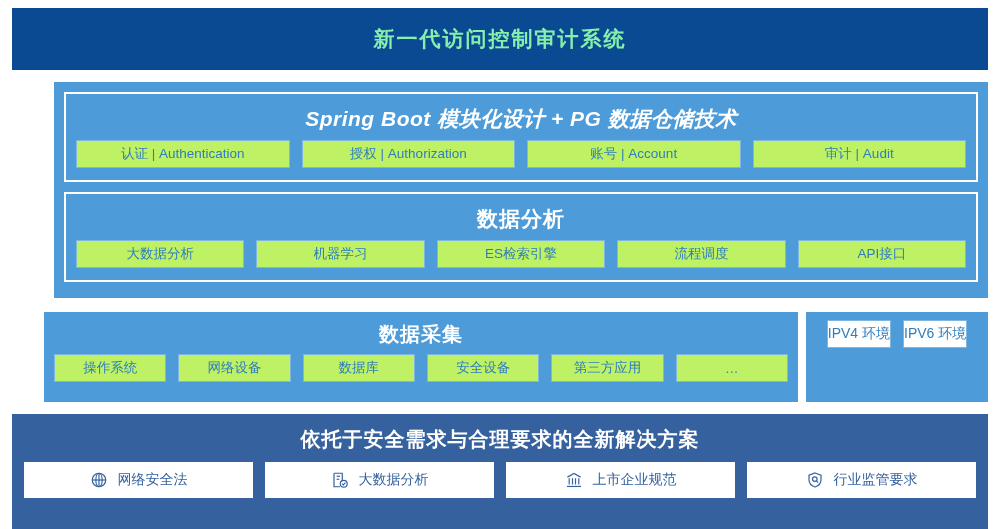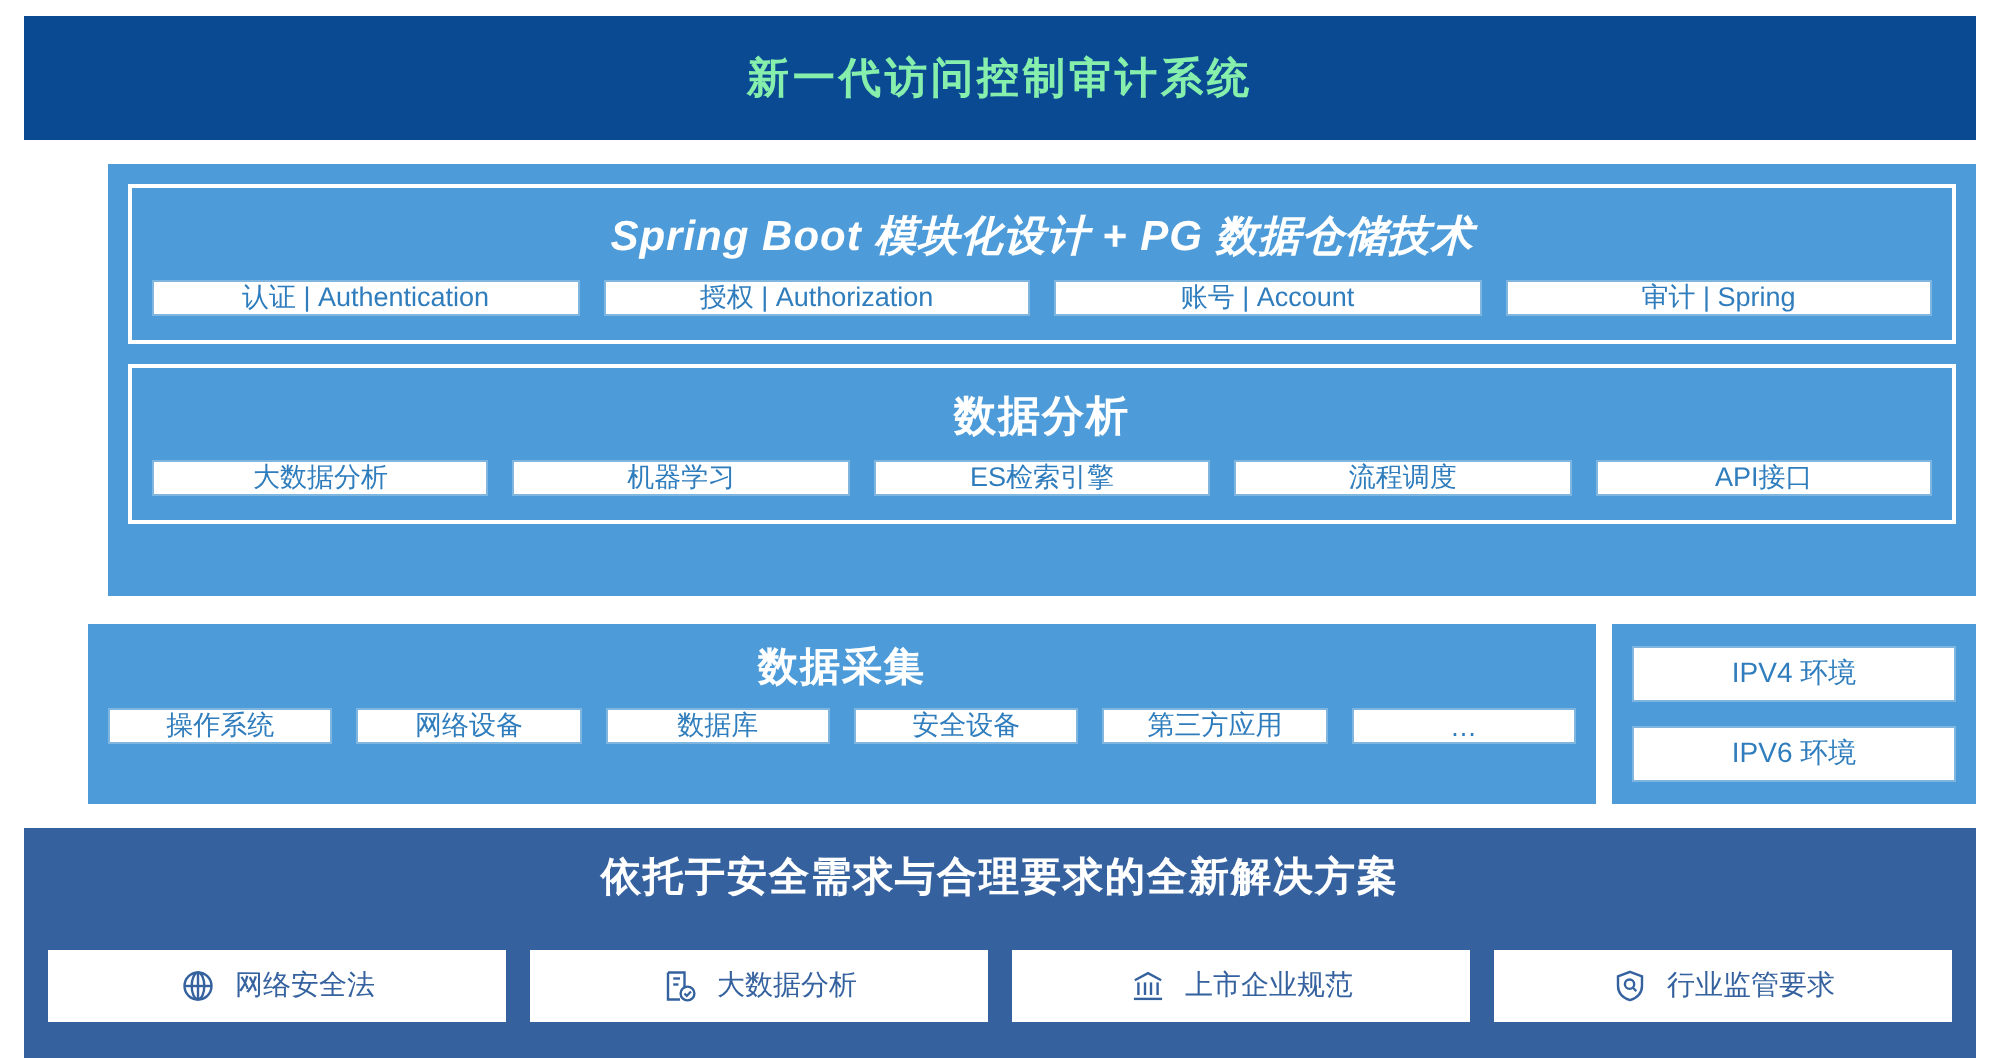--- a/index.html
+++ b/index.html
@@ -69,24 +69,24 @@
     font-style: italic;
     font-weight: bold;
     letter-spacing: 0.5px;
   }
   .card-row {
     display: flex;
     gap: 12px;
   }
   .card {
     flex: 1 1 0;
-    background: #ffffff;
+    background: #bef264;
     border: 1px solid #7fb6e0;
     box-sizing: border-box;
-    height: 18px;
+    height: 28px;
     display: flex;
     align-items: center;
     justify-content: center;
     color: #2f7dbd;
     font-size: 13.5px;
     white-space: nowrap;
   }
 
   
   .collect-row {
@@ -105,21 +105,21 @@
   .panel-collect .box-title {
     font-size: 20px;
     line-height: 28px;
     padding: 2px 0 6px 0;
   }
   .panel-env {
     width: 182px;
     flex: 0 0 182px;
     padding: 8px 10px;
     display: flex;
-    flex-direction: column;
+    flex-direction: row;
     justify-content: center;
     gap: 12px;
   }
   .env-card {
     background: #ffffff;
     border: 1px solid #7fb6e0;
     height: 28px;
     display: flex;
     align-items: center;
     justify-content: center;
@@ -145,21 +145,20 @@
     flex: 1 1 0;
     background: #ffffff;
     height: 36px;
     display: flex;
     align-items: center;
     justify-content: center;
     gap: 10px;
     color: #35629f;
     font-size: 14px;
     border: none;
-    margin-top: 13px;
   }
   .sol-card .ico {
     display: inline-flex;
     align-items: center;
     justify-content: center;
     width: 18px;
     height: 18px;
   }
   .sol-card .ico svg {
     display: block;
@@ -175,21 +174,21 @@
   </div>
 
   <div class="panel panel-app">
 
     <div class="inner-box">
       <div class="box-title italic">Spring Boot 模块化设计 + PG 数据仓储技术</div>
       <div class="card-row">
         <div class="card">认证 | Authentication</div>
         <div class="card">授权 | Authorization</div>
         <div class="card">账号 | Account</div>
-        <div class="card">审计 | Spring</div>
+        <div class="card">审计 | Audit</div>
       </div>
     </div>
 
     <div class="inner-box">
       <div class="box-title">数据分析</div>
       <div class="card-row">
         <div class="card">大数据分析</div>
         <div class="card">机器学习</div>
         <div class="card">ES检索引擎</div>
         <div class="card">流程调度</div>

